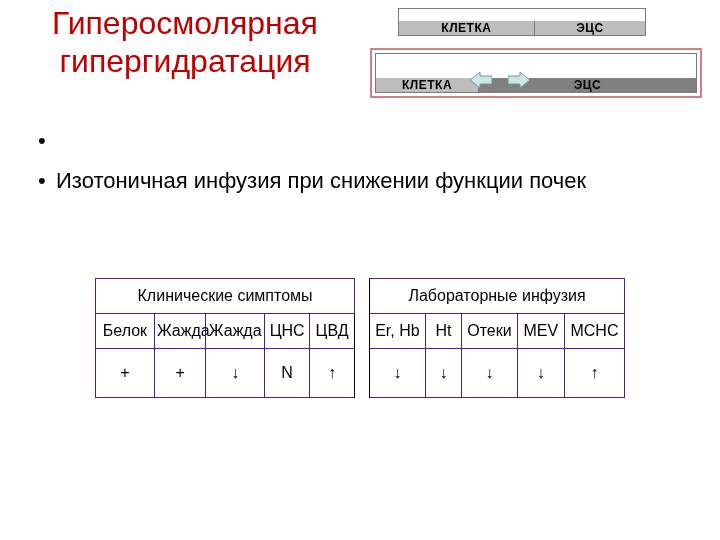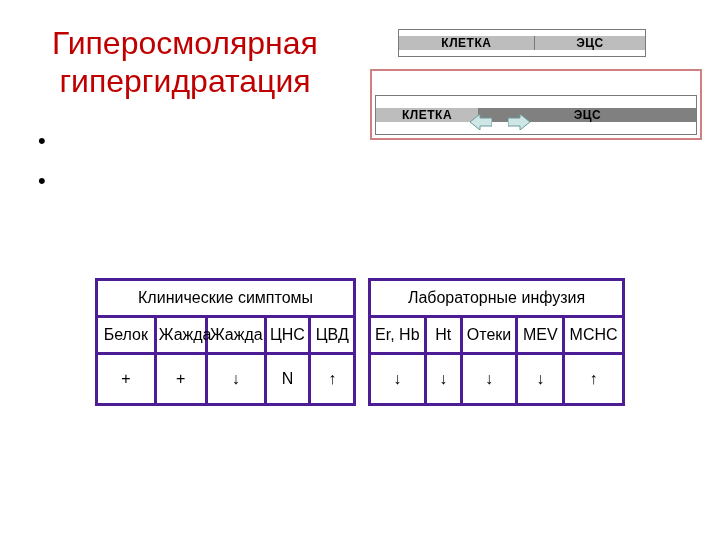--- a/index.html
+++ b/index.html
@@ -12,39 +12,38 @@
     color: #000;
   }
   .slide {
     position: relative;
     width: 720px;
     height: 540px;
   }
   .title {
     position: absolute;
     left: 10px;
-    top: 24px;
+    top: 4px;
     width: 350px;
     color: #c00000;
     font-size: 32px;
     line-height: 38px;
     text-align: center;
     font-weight: 400;
   }
   .diagram {
     position: absolute;
     top: 8px;
     left: 370px;
     width: 340px;
   }
   .row {
     display: flex;
-    align-items: center;
+    align-items: flex-end;
     box-sizing: border-box;
-    margin-top: 21px;
   }
   .row-top {
     border: 1px solid #7a7a7a;
     height: 28px;
     width: 248px;
     margin-left: 28px;
     margin-bottom: 12px;
   }
   .row-top .cell-label {
     border-right: 1px solid #7a7a7a;
@@ -124,21 +123,21 @@
     left: 95px;
     top: 278px;
     width: 530px;
   }
   table {
     border-collapse: collapse;
     width: 100%;
     table-layout: fixed;
   }
   th, td {
-    border: 3px solid #4c1d95;
+    border: 1px solid #4c1d95;
     padding: 4px 2px;
     font-weight: 400;
     font-size: 16px;
     text-align: center;
     vertical-align: middle;
     height: 26px;
   }
   tr.vals td {
     height: 40px;
   }
@@ -186,20 +185,21 @@
     </div>
   </div>
 </div>
 
 <div class="bullets">
   <div class="bline">
     <span class="dot">•</span>
   </div>
   <div class="bline">
     <span class="dot">•</span>
+    <span>Изотоничная инфузия при снижении функции почек</span>
   </div>
 </div>
 
 <div class="table-wrap">
   <table>
     <colgroup>
       <col style="width:55px">
           <col style="width:48px">
           <col style="width:55px">
           <col style="width:42px">

